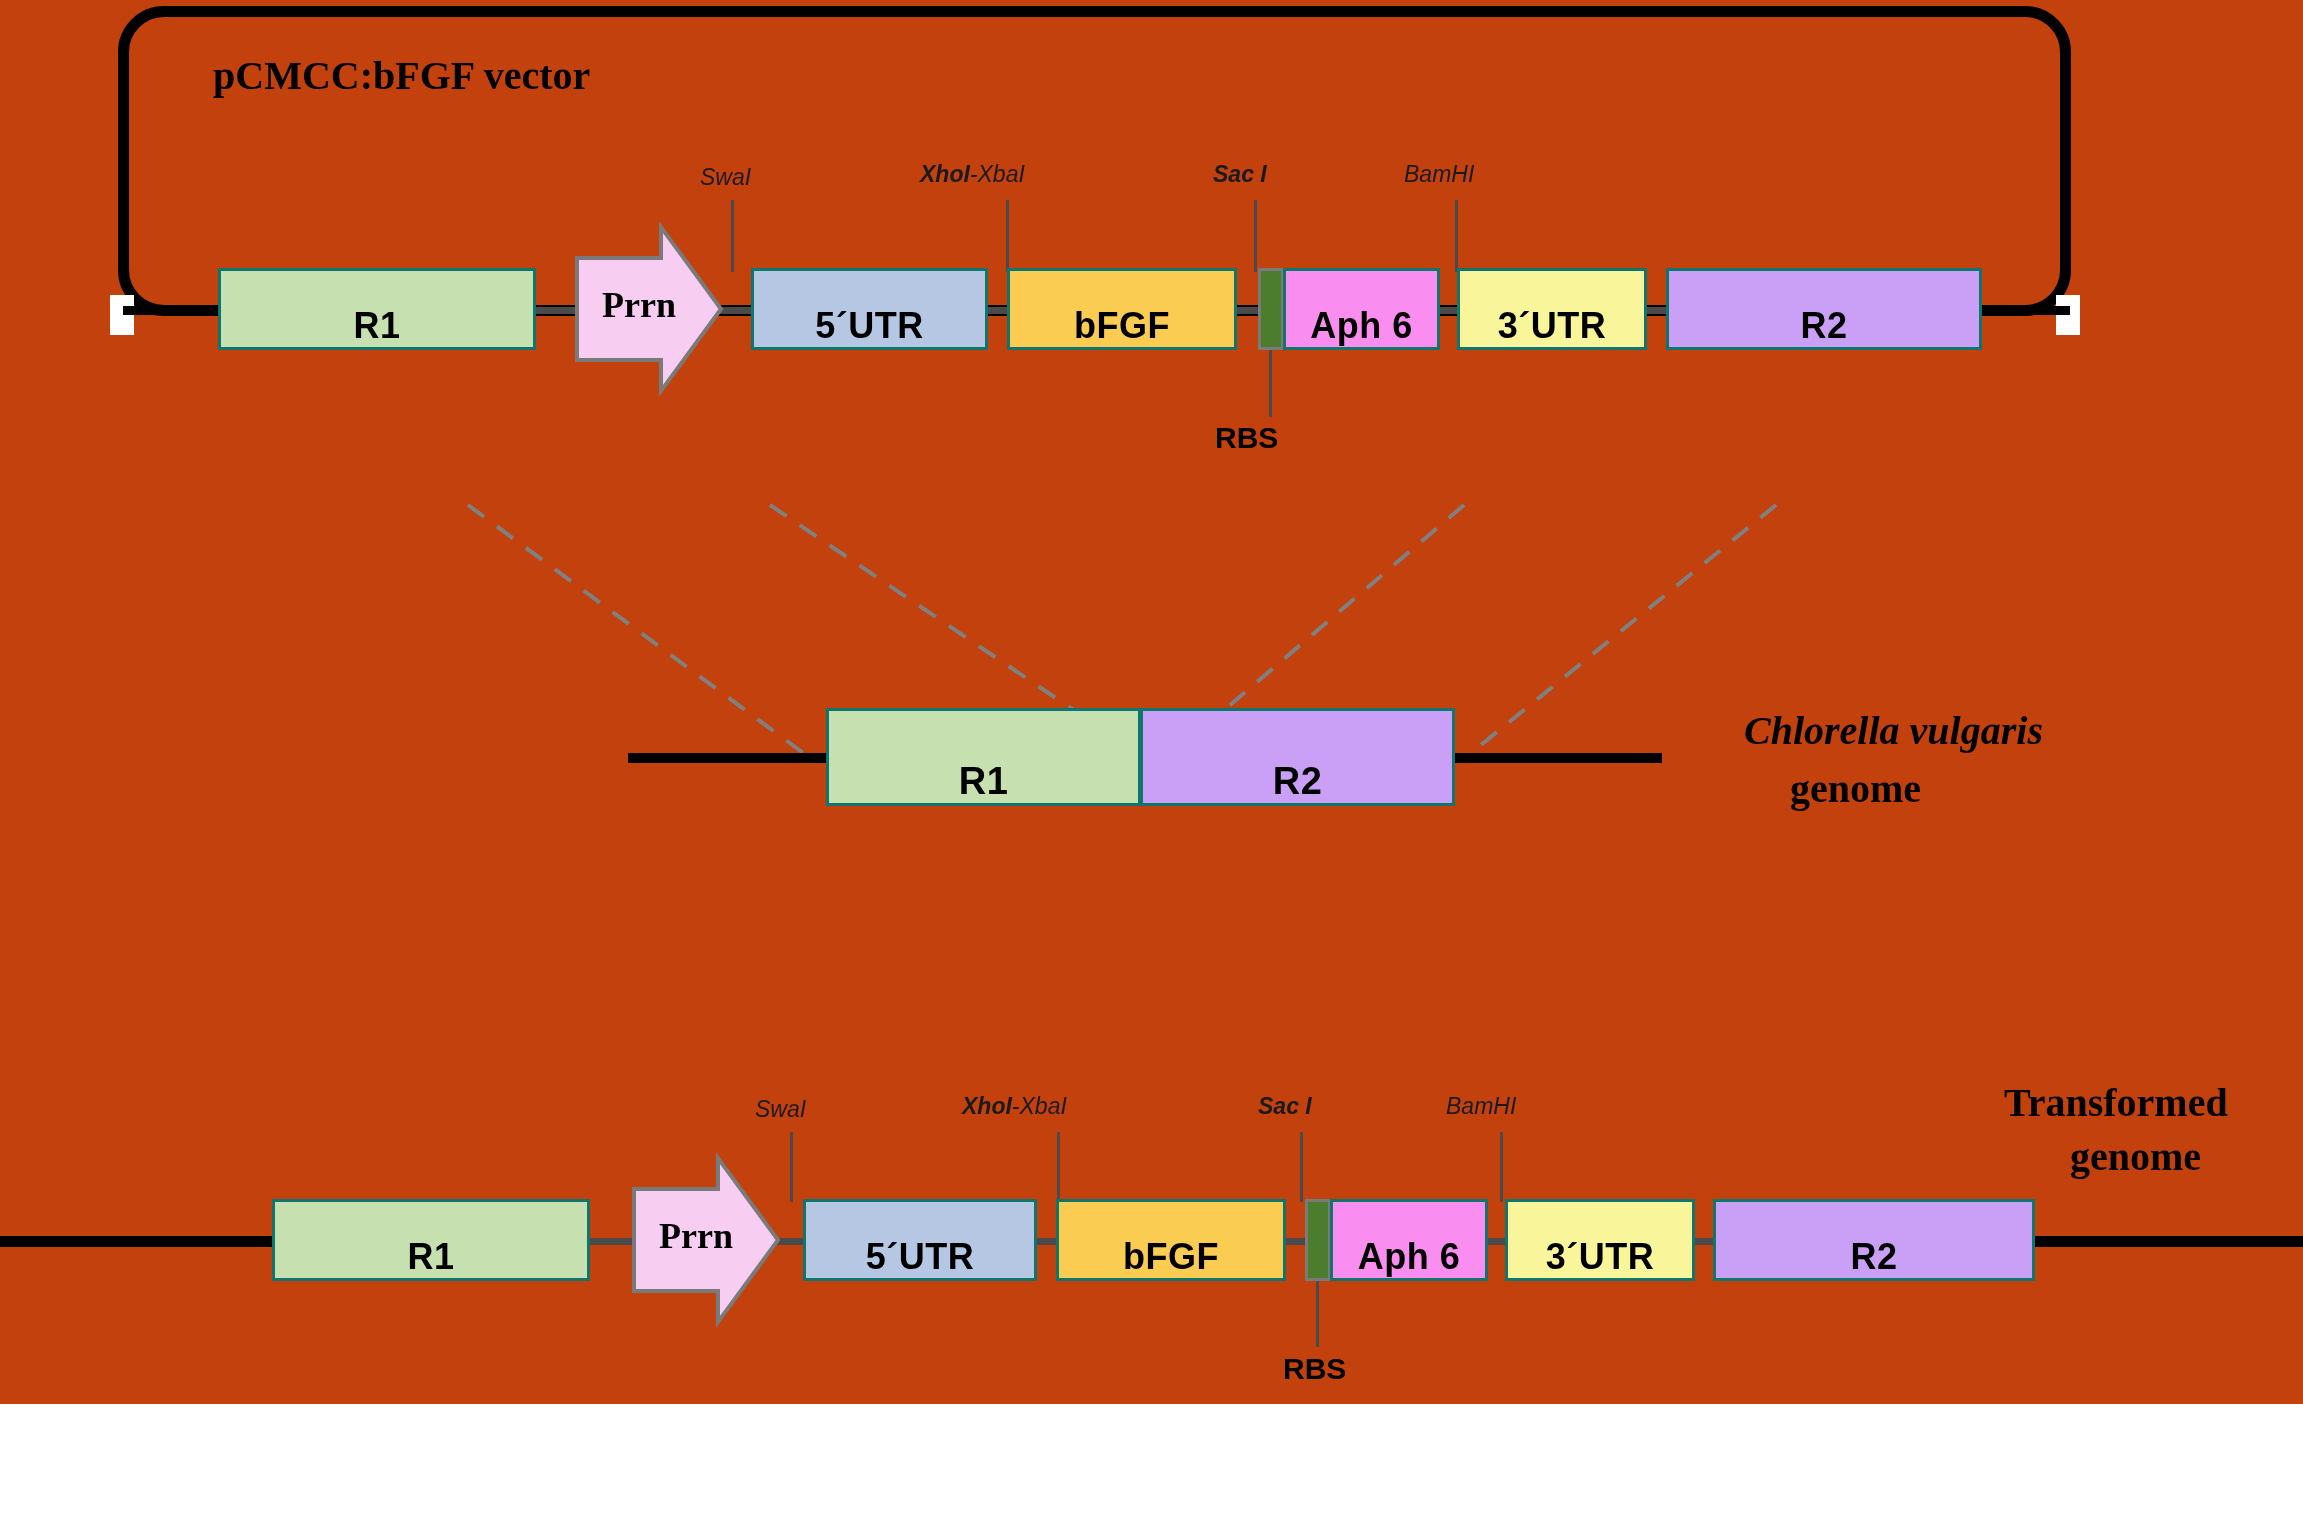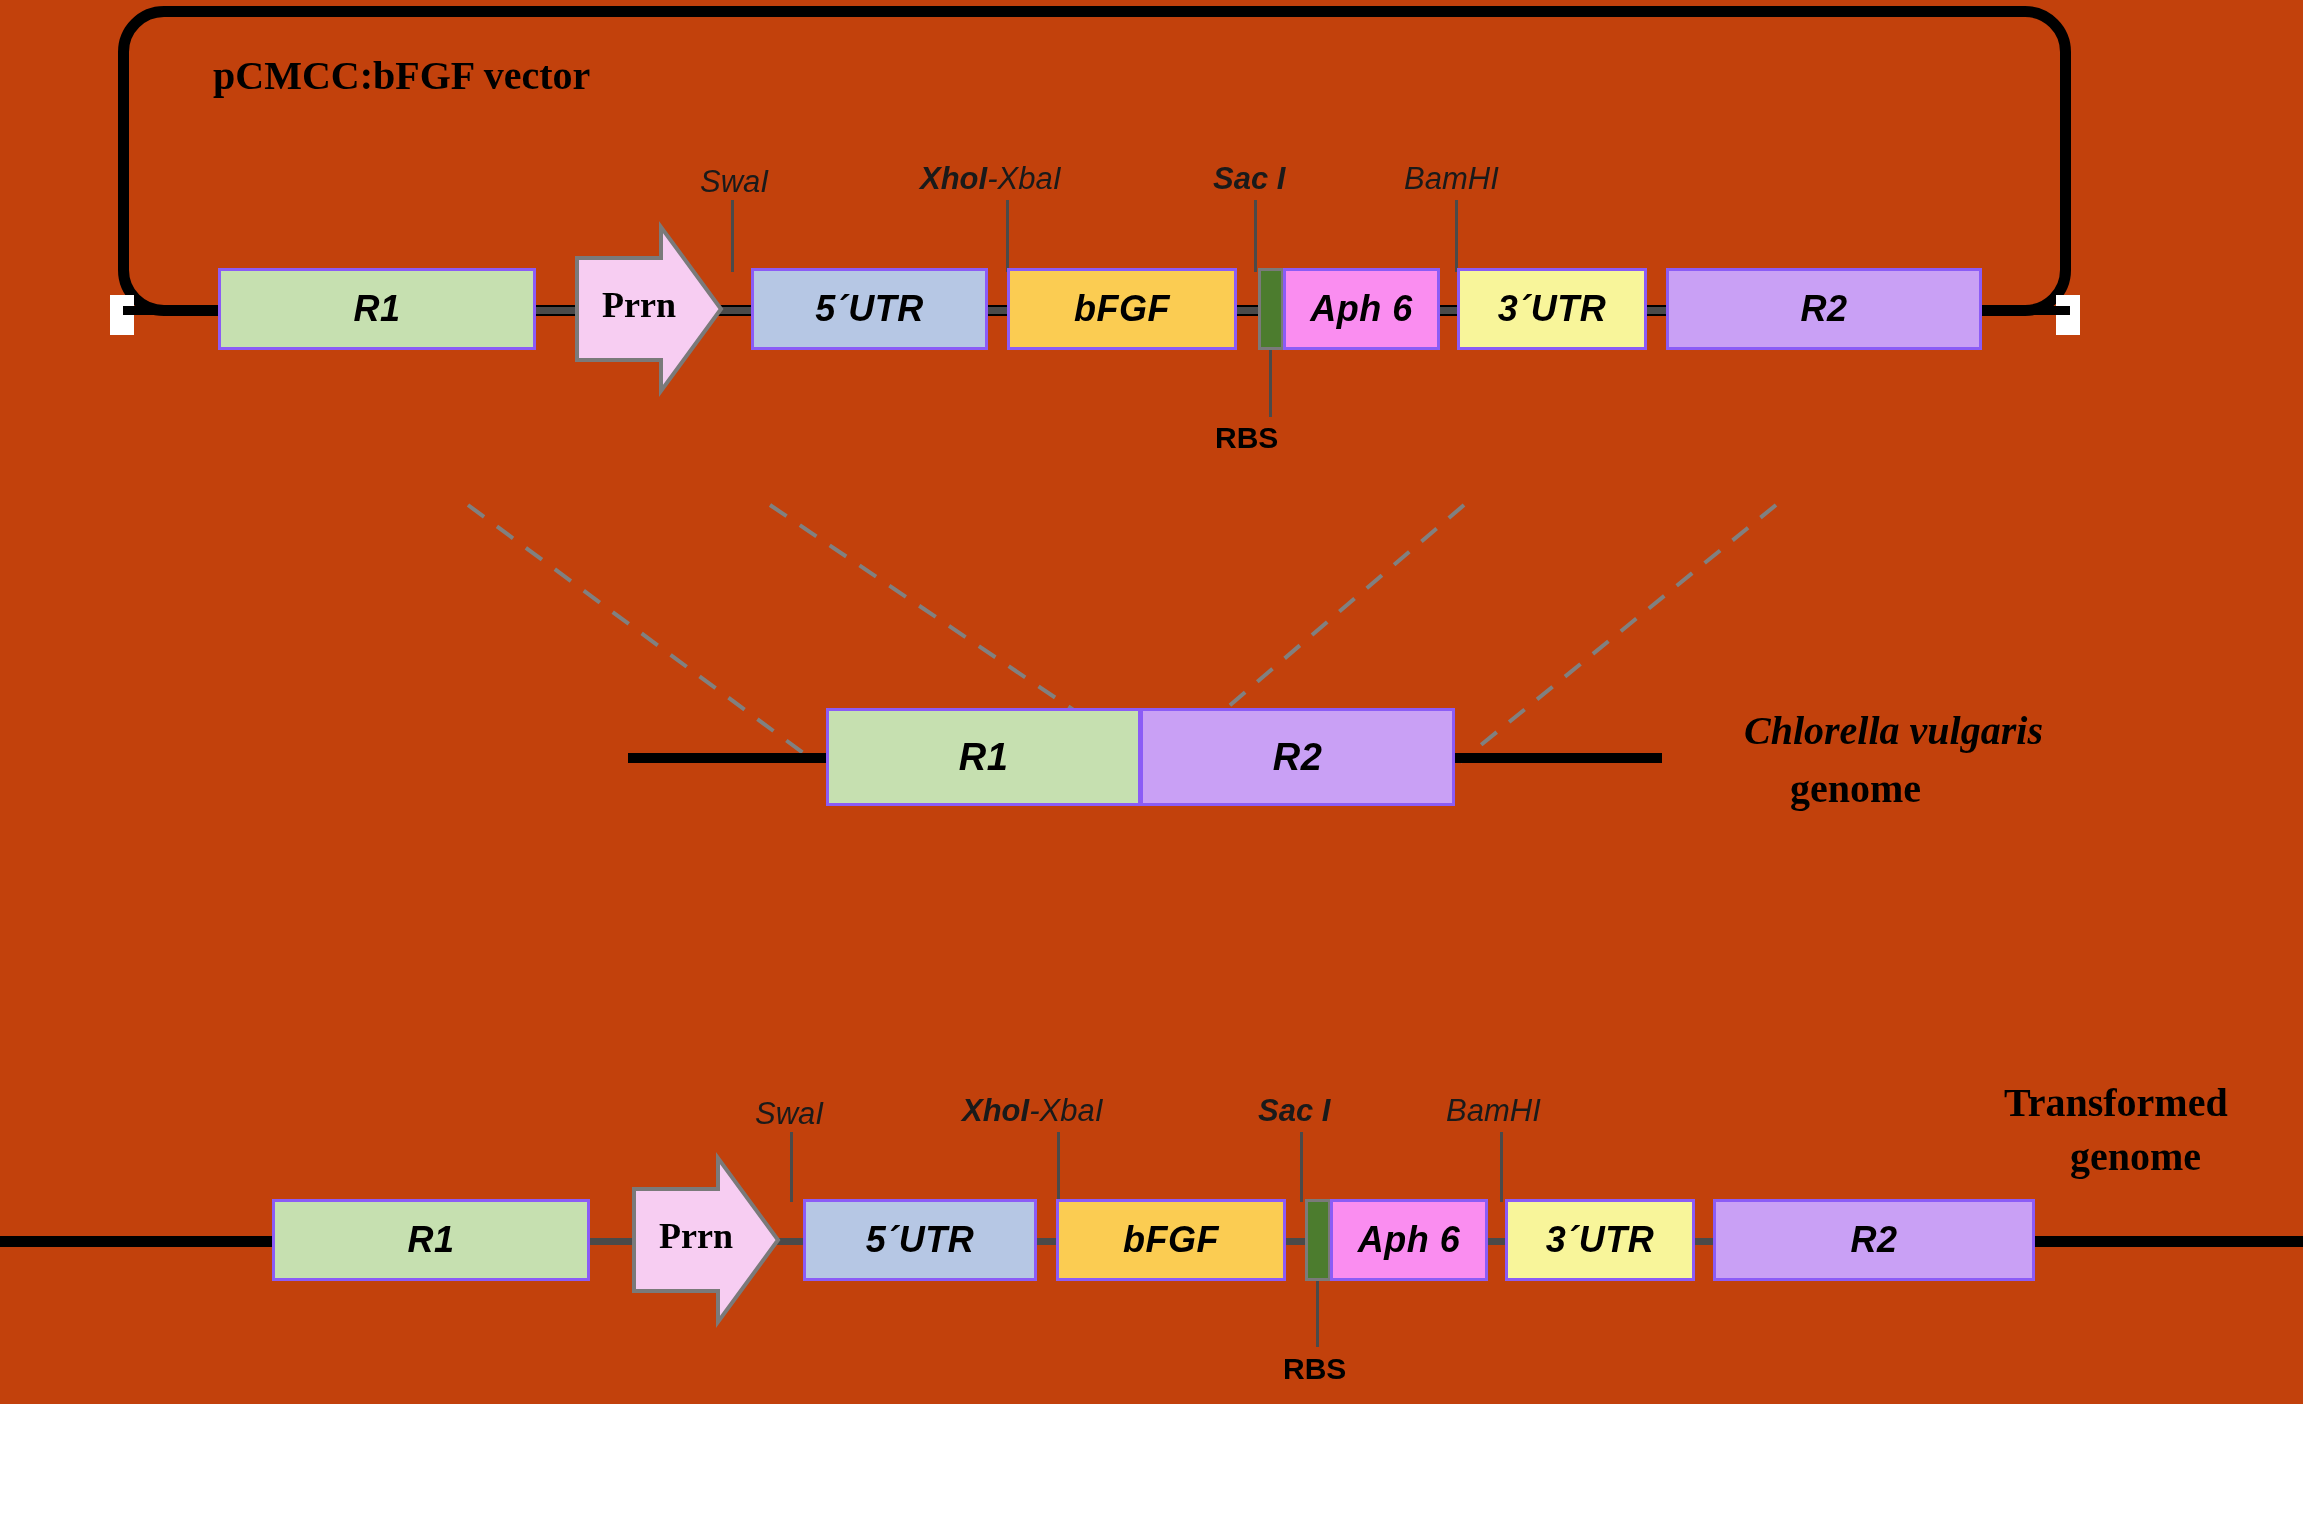--- a/index.html
+++ b/index.html
@@ -43,45 +43,44 @@
     color: #000000;
     white-space: nowrap;
     line-height: 1.18;
     margin-left: 44px;
   }
 
   
   .enz {
     font-family: "Liberation Sans", sans-serif;
     font-style: italic;
-    font-size: 31px;
+    font-size: 23px;
     color: #1a1a1a;
     white-space: nowrap;
     line-height: 1;
   }
   .enz b { font-weight: bold; font-style: italic; }
   .enz span.reg { font-weight: normal; font-style: italic; }
   .enz-tick {
     background: #3a3a3a;
     width: 3px;
   }
 
   
   .gbox {
     box-sizing: border-box;
-    border: 3px solid #8b5cf6;
+    border: 3px solid #0f766e;
     display: flex;
-    align-items: center;
+    align-items: flex-end;
     justify-content: center;
     font-family: "Liberation Sans", sans-serif;
     font-weight: bold;
     color: #000000;
     letter-spacing: .5px;
     white-space: nowrap;
-    font-style: italic;
   }
   .rbs-box {
     box-sizing: border-box;
     border: 3px solid #7a7a7a;
     background: #4c7c2e;
   }
 
   
   .dna-thick { background: #000000; }
   .dna-thin  { background: #4a4a4a; }

